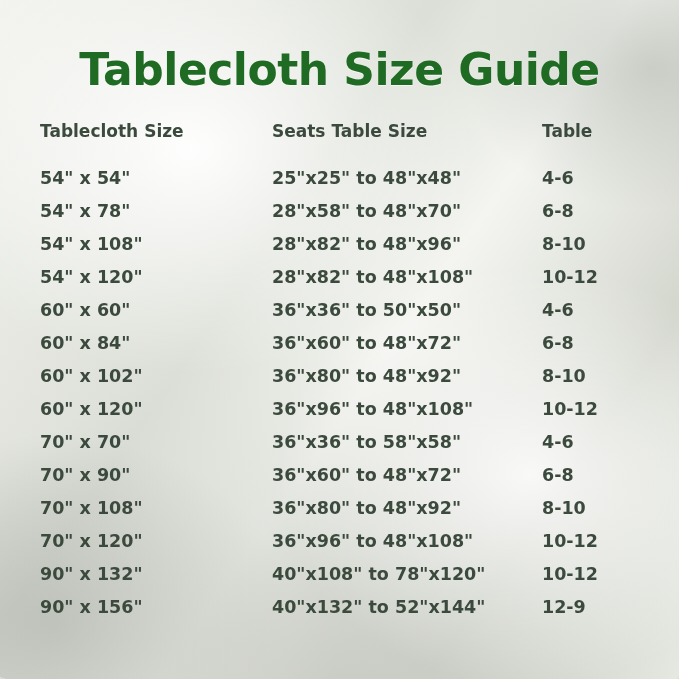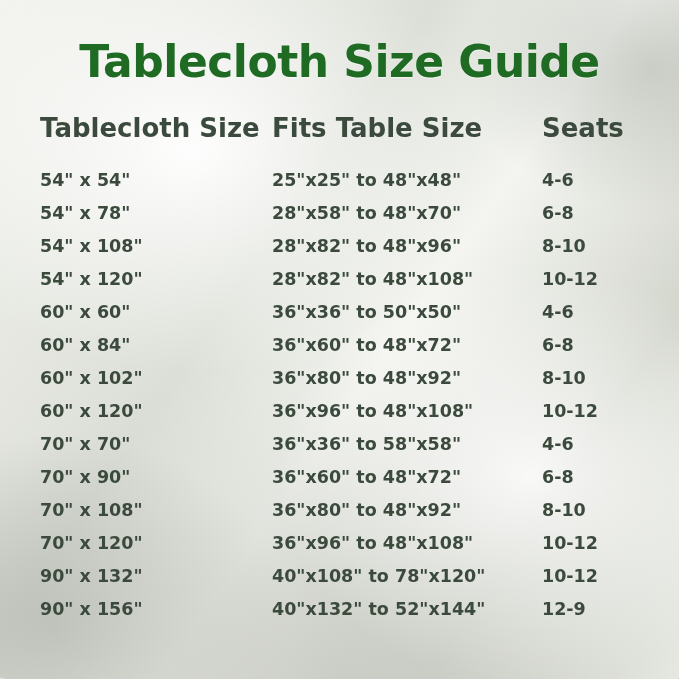--- a/index.html
+++ b/index.html
@@ -45,34 +45,34 @@
     z-index: 2;
     padding: 0 40px;
   }
   .title {
     text-align: center;
     color: #1f6b24;
     font-family: "DejaVu Sans", sans-serif;
     font-weight: bold;
     font-size: 44px;
     letter-spacing: -0.5px;
-    margin: 8px;
+    margin: 16px;
     padding-top: 28px;
     text-shadow: 0 1px 0 rgba(255,255,255,0.6);
   }
   table.guide {
     width: 100%;
     border-collapse: collapse;
     margin-top: 26px;
     table-layout: fixed;
   }
   table.guide th {
     color: #3b4a3c;
     font-weight: bold;
-    font-size: 26px;
+    font-size: 17px;
     padding: 0 0 20px 0;
     text-align: left;
     white-space: nowrap;
   }
   table.guide td {
     color: #3b4a3c;
     font-weight: bold;
     font-size: 17.5px;
     padding: 6.5px 0;
     text-align: left;
@@ -93,22 +93,22 @@
 
 <div id="page">
   <div id="texture"></div>
   <div id="content">
     <h1 class="title">Tablecloth Size Guide</h1>
 
     <table class="guide">
       <thead>
         <tr>
           <th class="col-size">Tablecloth Size</th>
-          <th class="col-fits">Fits Table Size</th>
-          <th class="col-seats">Seats</th>
+          <th class="col-fits">Seats Table Size</th>
+          <th class="col-seats">Table</th>
         </tr>
       </thead>
       <tbody id="guide-body">
           <tr>
             <td class="col-size">54" x 54"</td>
             <td class="col-fits">25"x25" to 48"x48"</td>
             <td class="col-seats">4-6</td>
           </tr>
           <tr>
             <td class="col-size">54" x 78"</td>

